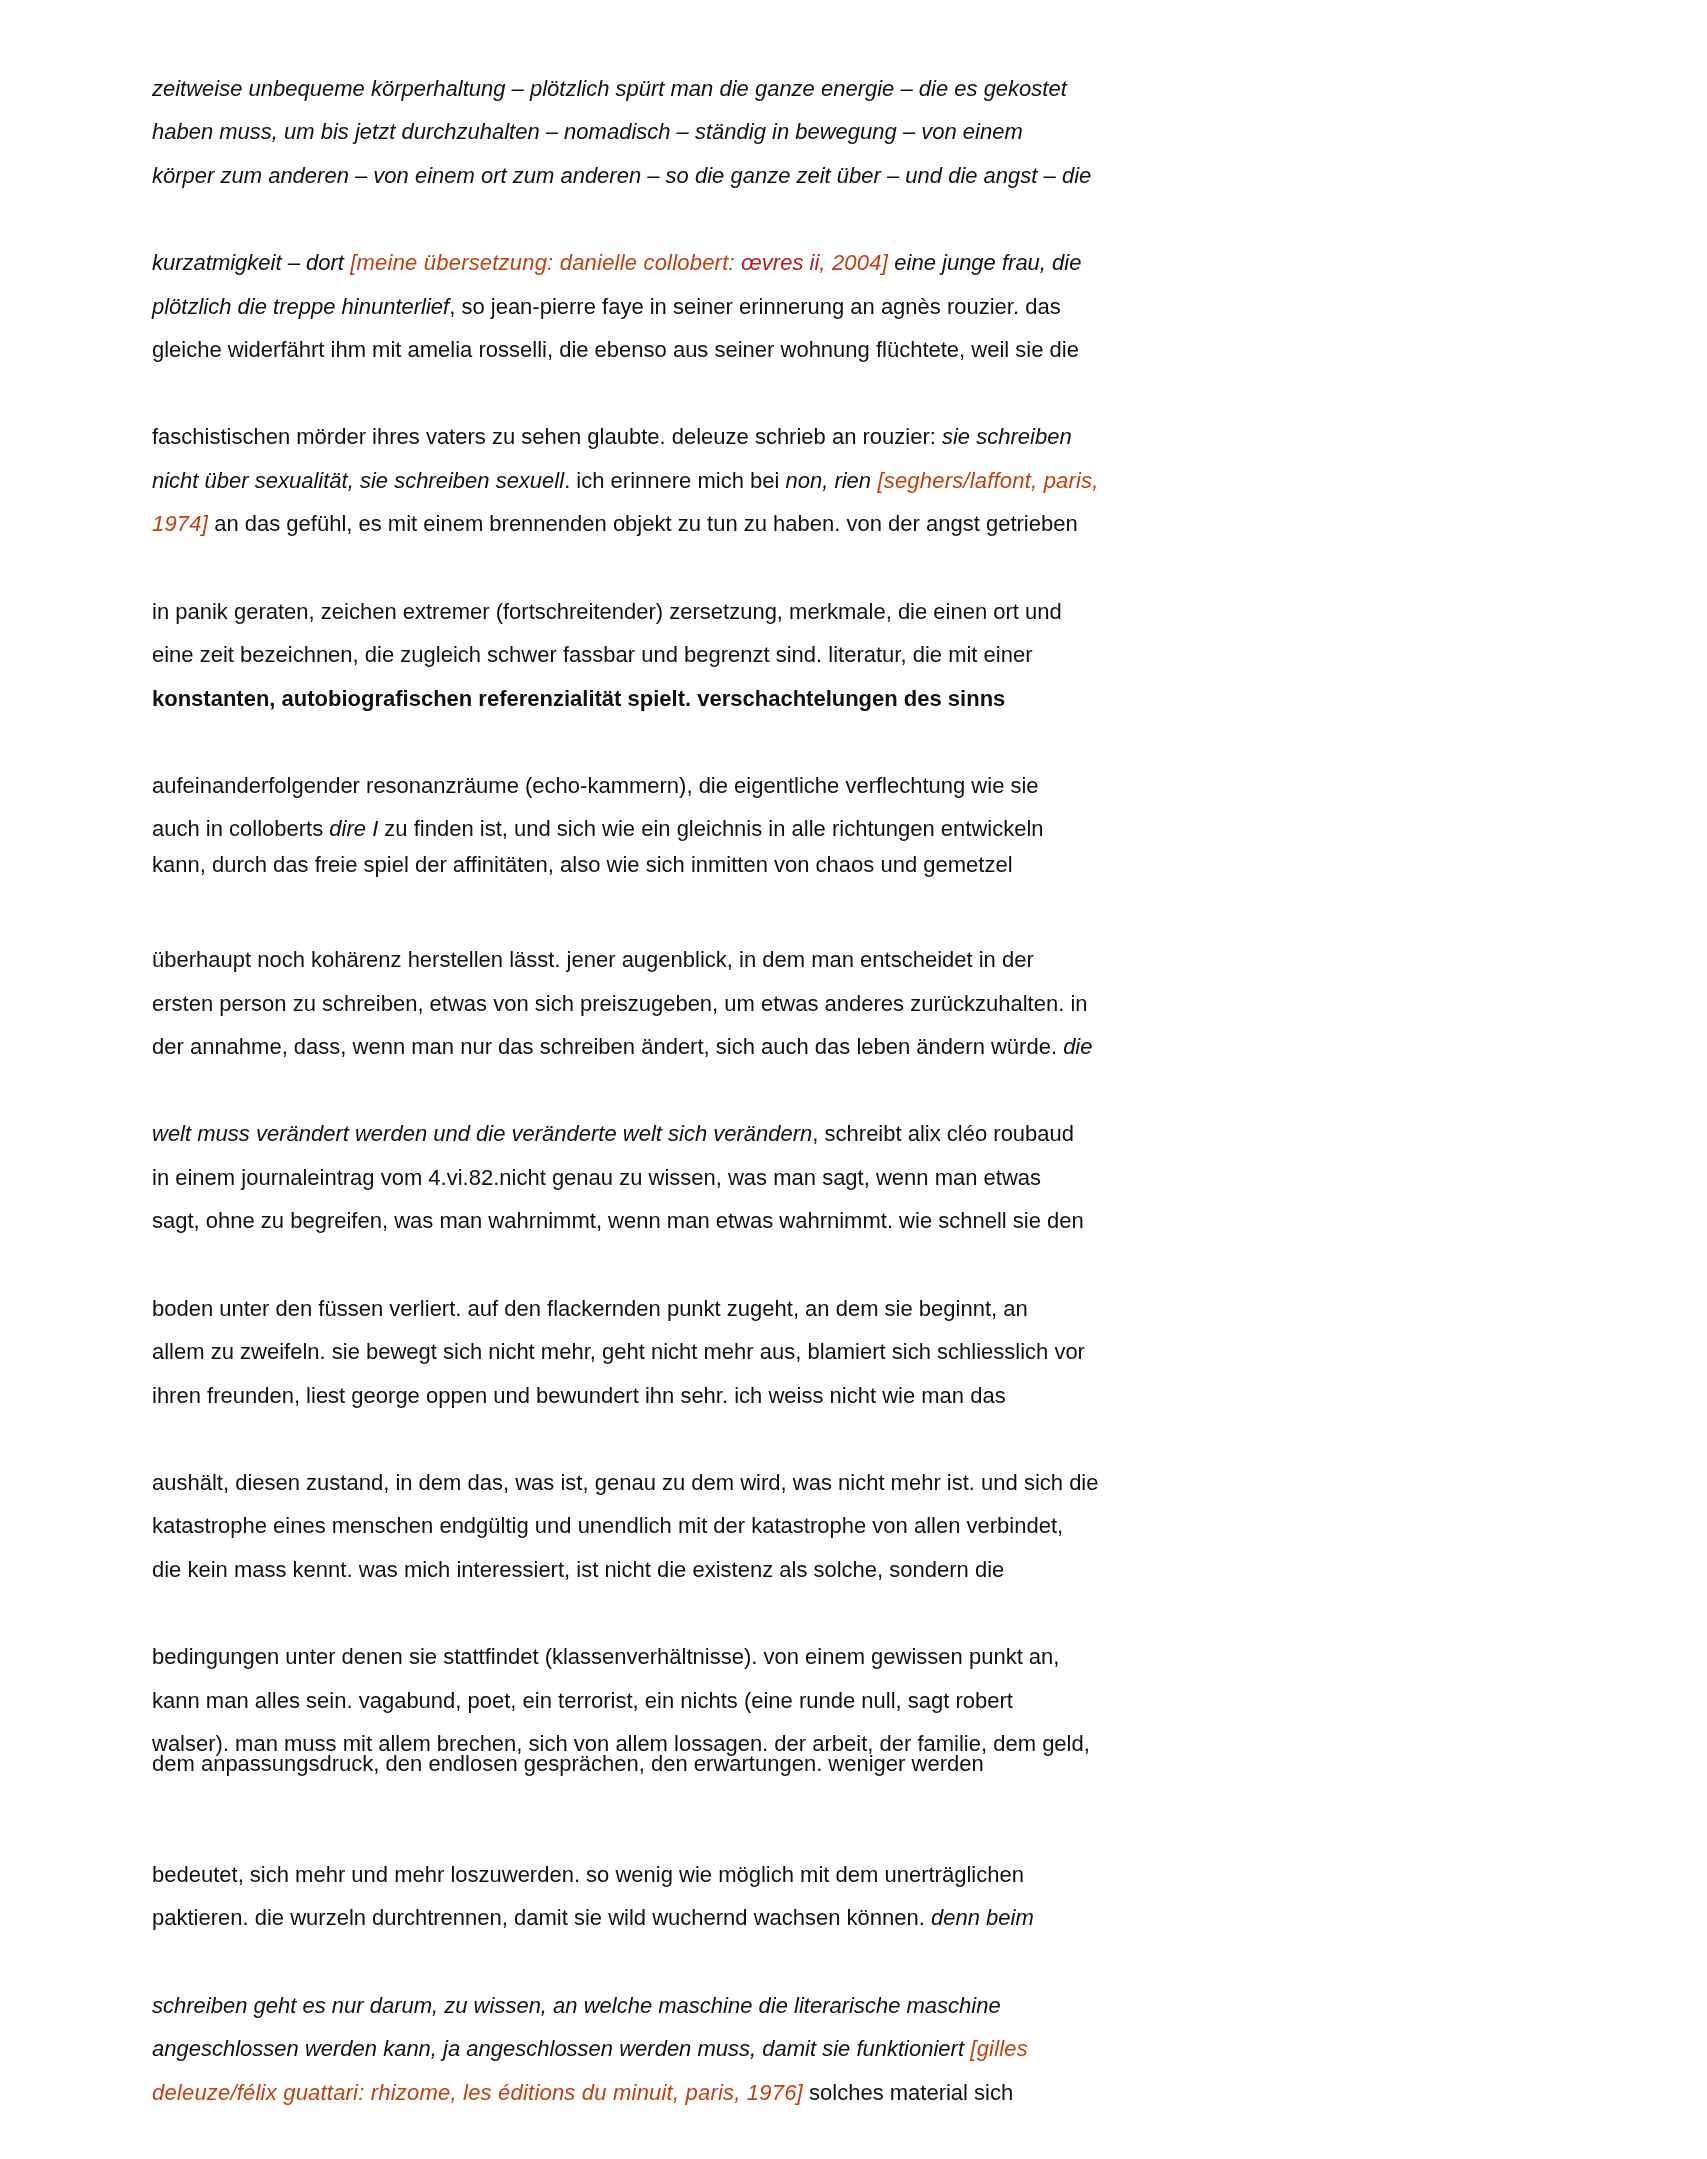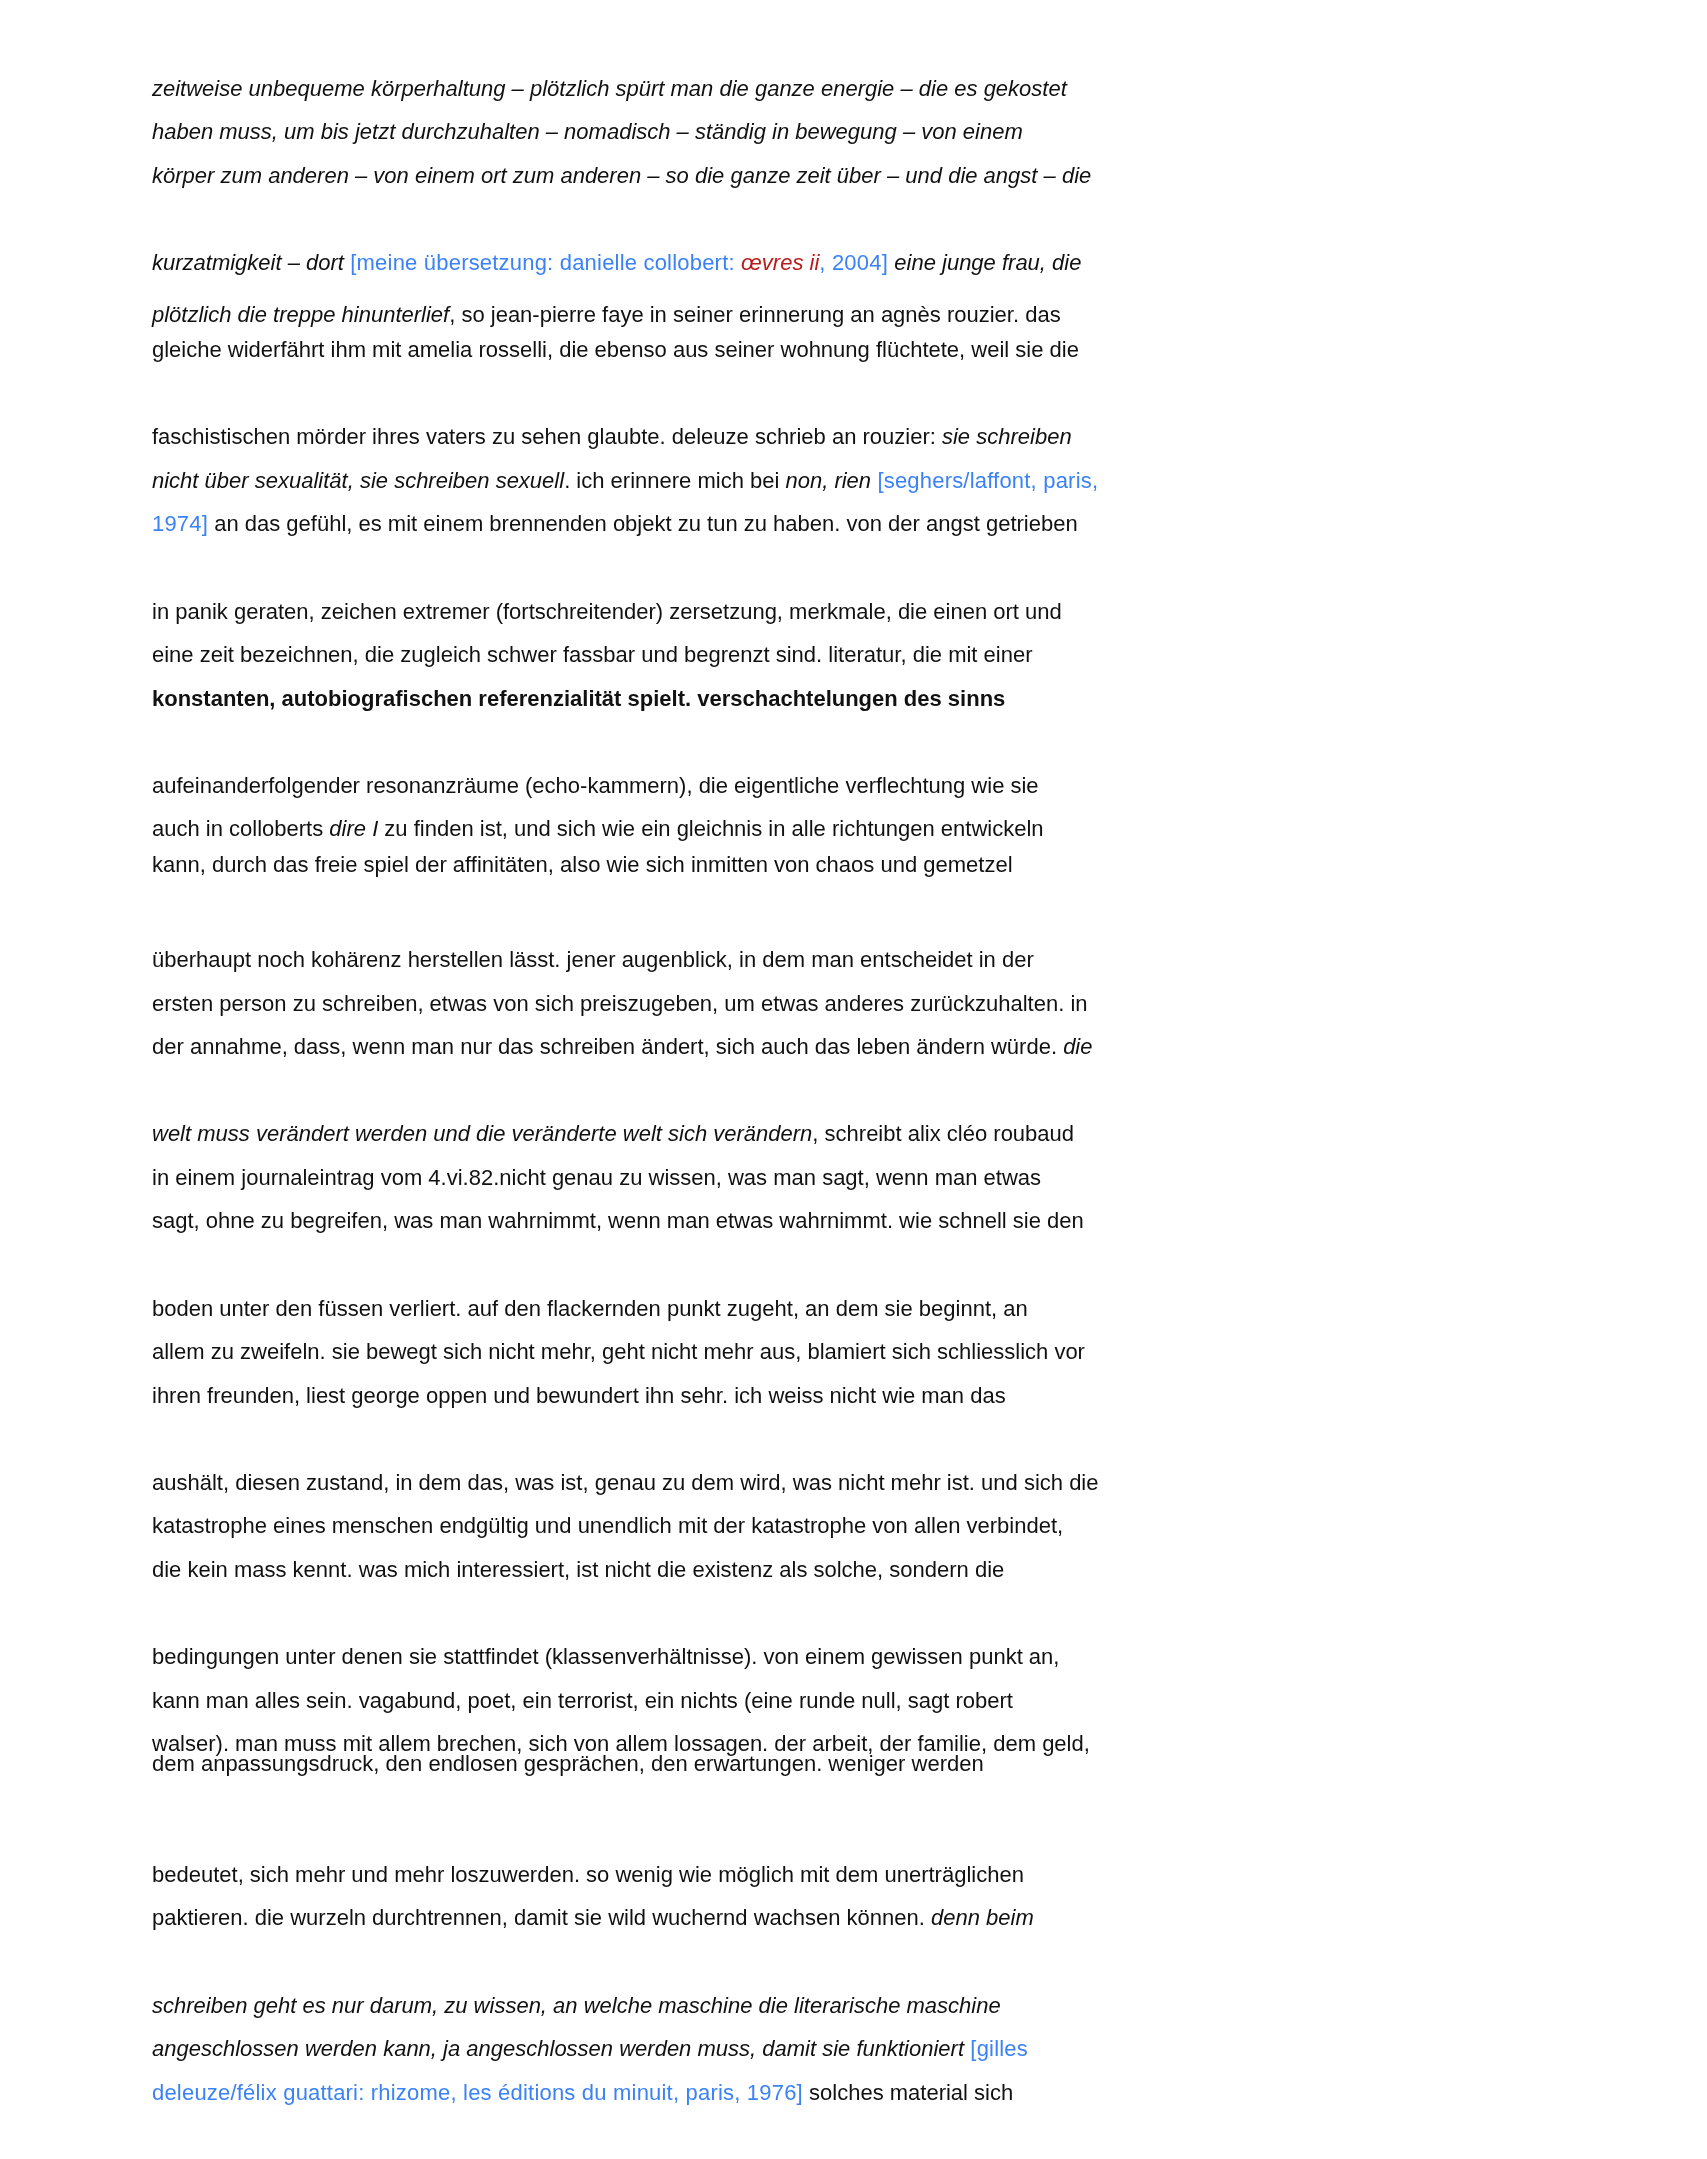--- a/index.html
+++ b/index.html
@@ -11,35 +11,35 @@
   }
   .para { margin: 0; padding: 0; }
   .line {
     position: absolute; left: 0;
     height: 43px; line-height: 43px;
     font-size: 22px;
     white-space: nowrap;
     transform-origin: 0 50%;
   }
   .seg-italic { font-style: italic; }
-  .seg-light { color: #3b82f6; font-weight: normal; letter-spacing: 0.2px; }
+  .seg-light { color: #c2410c; font-weight: normal; letter-spacing: 0.2px; font-style: italic; }
   .seg-light-italic { color: #b91c1c; font-style: italic; }
 </style>
 </head>
 <body>
 
 <div class="page" id="page">
     <div class="para">
       <div class="line" style="top: 67px;"><span class="seg-italic">zeitweise unbequeme körperhaltung – plötzlich spürt man die ganze energie – die es gekostet</span></div>
       <div class="line" style="top: 110px;"><span class="seg-italic">haben muss, um bis jetzt durchzuhalten – nomadisch – ständig in bewegung – von einem</span></div>
       <div class="line" style="top: 154px;"><span class="seg-italic">körper zum anderen – von einem ort zum anderen – so die ganze zeit über – und die angst – die</span></div>
     </div>
     <div class="para">
       <div class="line" style="top: 241px;"><span class="seg-italic">kurzatmigkeit – dort</span><span class="seg-light"> [meine übersetzung: danielle collobert: </span><span class="seg-light-italic">œvres ii</span><span class="seg-light">, 2004] </span><span class="seg-italic">eine junge frau, die</span></div>
-      <div class="line" style="top: 285px; margin-top: 8px;"><span class="seg-italic">plötzlich die treppe hinunterlief</span><span>, so jean-pierre faye in seiner erinnerung an agnès rouzier. das</span></div>
+      <div class="line" style="top: 285px;"><span class="seg-italic">plötzlich die treppe hinunterlief</span><span>, so jean-pierre faye in seiner erinnerung an agnès rouzier. das</span></div>
       <div class="line" style="top: 328px;"><span>gleiche widerfährt ihm mit amelia rosselli, die ebenso aus seiner wohnung flüchtete, weil sie die</span></div>
     </div>
     <div class="para">
       <div class="line" style="top: 415px;"><span>faschistischen mörder ihres vaters zu sehen glaubte. deleuze schrieb an rouzier: </span><span class="seg-italic">sie schreiben</span></div>
       <div class="line" style="top: 459px;"><span class="seg-italic">nicht über sexualität, sie schreiben sexuell</span><span>. ich erinnere mich bei </span><span class="seg-italic">non, rien</span><span class="seg-light"> [seghers/laffont, paris,</span></div>
       <div class="line" style="top: 502px;"><span class="seg-light">1974]</span><span> an das gefühl, es mit einem brennenden objekt zu tun zu haben. von der angst getrieben</span></div>
     </div>
     <div class="para">
       <div class="line" style="top: 590px;"><span>in panik geraten, zeichen extremer (fortschreitender) zersetzung, merkmale, die einen ort und</span></div>
       <div class="line" style="top: 633px;"><span>eine zeit bezeichnen, die zugleich schwer fassbar und begrenzt sind. literatur, die mit einer</span></div>

